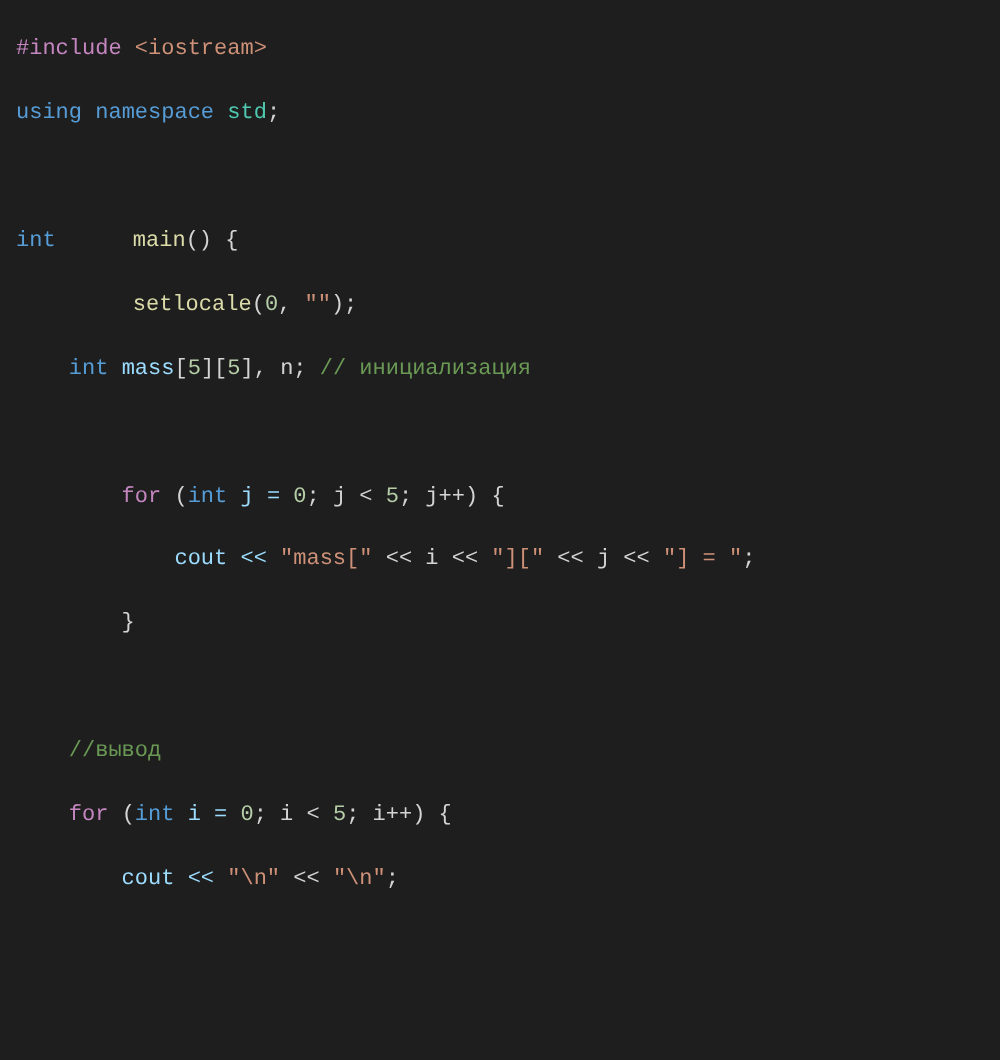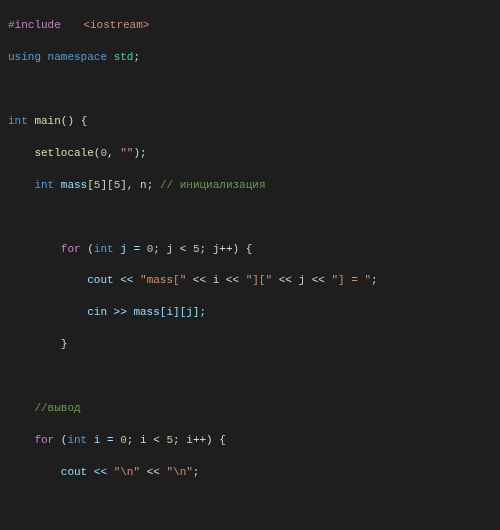--- a/index.html
+++ b/index.html
@@ -13,46 +13,45 @@
     width: 500px;
     height: 530px;
     overflow: hidden;
   }
   .editor {
     padding: 2px 0 2px 8px;
     white-space: pre;
   }
   .line { display: block; min-height: 16px; }
   .directive { color: #c586c0; }
-  .include-path { color: #ce9178; margin-left: 16px; }
+  .include-path { color: #ce9178; }
   .keyword { color: #569cd6; }
   .kw-ctrl { color: #c586c0; }
   .type { color: #569cd6; }
-  .func { color: #dcdcaa; }
+  .func { color: #dcdcaa; margin-left: 32px; }
   .ident { color: #9cdcfe; margin-top: 32px; }
   .ns { color: #4ec9b0; margin-top: 28px; }
   .string { color: #ce9178; }
   .number { color: #b5cea8; }
   .comment { color: #6a9955; text-align: right; }
   .punct { color: #d4d4d4; }
 </style>
 </head>
 <body>
 
 <div class="editor">
 <span class="line"><span class="directive">#include</span><span class="include-path"> &lt;iostream&gt;</span></span>
 <span class="line"><span class="keyword">using</span><span class="keyword"> namespace </span><span class="ns">std</span><span class="punct">;</span></span>
 <span class="line"></span>
 <span class="line"><span class="type">int</span><span class="func"> main</span><span class="punct">() {</span></span>
 <span class="line"><span class="func">    setlocale</span><span class="punct">(</span><span class="number">0</span><span class="punct">, </span><span class="string">""</span><span class="punct">);</span></span>
 <span class="line"><span class="type">    int</span><span class="ident"> mass</span><span class="punct">[</span><span class="number">5</span><span class="punct">][</span><span class="number">5</span><span class="punct">], n; </span><span class="comment">// инициализация</span></span>
 <span class="line"></span>
 <span class="line"><span class="kw-ctrl">        for</span><span class="punct"> (</span><span class="type">int</span><span class="ident"> j = </span><span class="number">0</span><span class="punct">; j &lt; </span><span class="number">5</span><span class="punct">; j++) {</span></span>
 <span class="line"><span class="ident">            cout &lt;&lt; </span><span class="string">"mass["</span><span class="punct"> &lt;&lt; i &lt;&lt; </span><span class="string">"]["</span><span class="punct"> &lt;&lt; j &lt;&lt; </span><span class="string">"] = "</span><span class="punct">;</span></span>
-<span class="line"><span class="ident">            cin &gt;&gt; mass[i][j];</span></span>
 <span class="line"><span class="punct">        }</span></span>
 <span class="line"></span>
 <span class="line"><span class="comment">    //вывод</span></span>
 <span class="line"><span class="kw-ctrl">    for</span><span class="punct"> (</span><span class="type">int</span><span class="ident"> i = </span><span class="number">0</span><span class="punct">; i &lt; </span><span class="number">5</span><span class="punct">; i++) {</span></span>
 <span class="line"><span class="ident">        cout &lt;&lt; </span><span class="string">"\n"</span><span class="punct"> &lt;&lt; </span><span class="string">"\n"</span><span class="punct">;</span></span>
 
 
 
 
 

